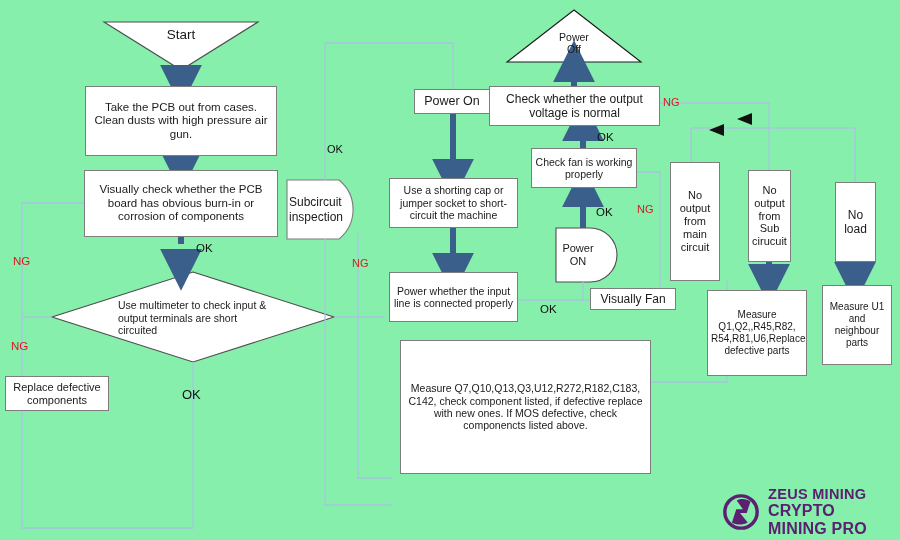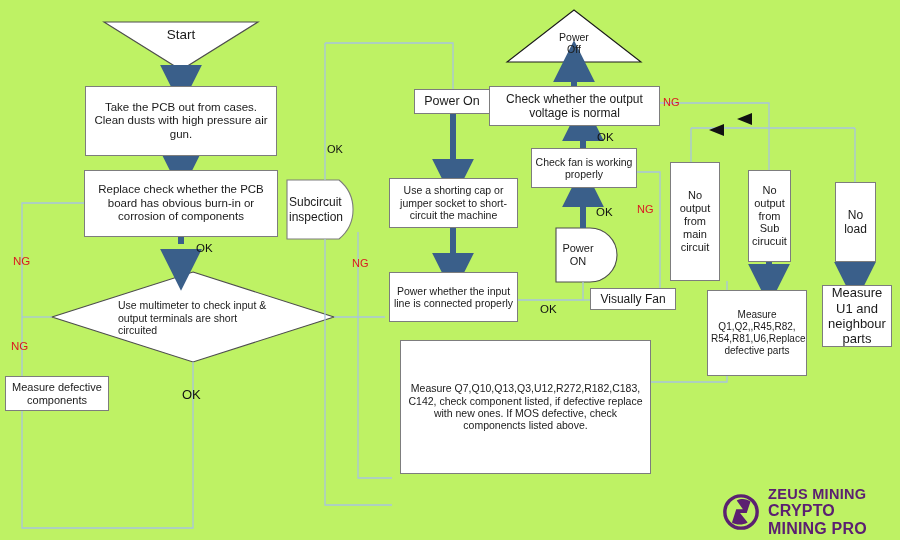--- a/index.html
+++ b/index.html
@@ -5,21 +5,21 @@
 <style>
   html,body{margin:0;padding:0;background:#ffffff;}
   body{
     font-family:"Liberation Sans","DejaVu Sans",sans-serif;
     -webkit-font-smoothing:antialiased;
   }
   #canvas{
     position:relative;
     width:900px;
     height:540px;
-    background:#bef264;
+    background:#86efac;
     overflow:hidden;
   }
   #wires{position:absolute;left:0;top:0;width:900px;height:540px;}
   .node{
     position:absolute;
     box-sizing:border-box;
     display:flex;
     align-items:center;
     justify-content:center;
     text-align:center;
@@ -160,25 +160,25 @@
 
   <div class="shapeText" style="left:556px;top:230px;width:44px;height:50px;font-size:11px;">
     <span>Power ON</span>
   </div>
 
   <div class="node rect" style="left:85px;top:86px;width:192px;height:70px;font-size:11.5px;">
     <span class="txt">Take the PCB out from cases. Clean dusts with high pressure air gun.</span>
   </div>
 
   <div class="node rect" style="left:84px;top:170px;width:194px;height:67px;font-size:11.5px;">
-    <span class="txt">Replace check whether the PCB board has obvious burn-in or corrosion of components</span>
+    <span class="txt">Visually check whether the PCB board has obvious burn-in or corrosion of components</span>
   </div>
 
   <div class="node rect" style="left:5px;top:376px;width:104px;height:35px;font-size:11px;">
-    <span class="txt">Measure defective components</span>
+    <span class="txt">Replace defective components</span>
   </div>
 
   <div class="node rect" style="left:414px;top:89px;width:76px;height:25px;font-size:12.5px;">
     <span class="txt">Power On</span>
   </div>
 
   <div class="node rect" style="left:389px;top:178px;width:129px;height:50px;font-size:10.5px;">
     <span class="txt">Use a shorting cap or jumper socket to short-circuit the machine</span>
   </div>
 
@@ -207,21 +207,21 @@
   </div>
 
   <div class="node rect" style="left:835px;top:182px;width:41px;height:80px;font-size:12px;">
     <span class="txt">No load</span>
   </div>
 
   <div class="node rect" style="left:707px;top:290px;width:100px;height:86px;font-size:10px;">
     <span class="txt">Measure Q1,Q2,,R45,R82, R54,R81,U6,Replace defective parts</span>
   </div>
 
-  <div class="node rect" style="left:822px;top:285px;width:70px;height:62px;font-size:13px;">
+  <div class="node rect" style="left:822px;top:285px;width:70px;height:80px;font-size:10px;">
     <span class="txt">Measure U1 and neighbour parts</span>
   </div>
 
   <div class="node rect" style="left:400px;top:340px;width:251px;height:134px;font-size:10.5px;">
     <span class="txt">Measure Q7,Q10,Q13,Q3,U12,R272,R182,C183, C142, check component listed, if defective replace with new ones. If MOS defective, check componencts listed above.</span>
   </div>
 
   <div class="lbl" style="left:196px;top:242px;font-size:11.5px;">
     <span>OK</span>
   </div>

